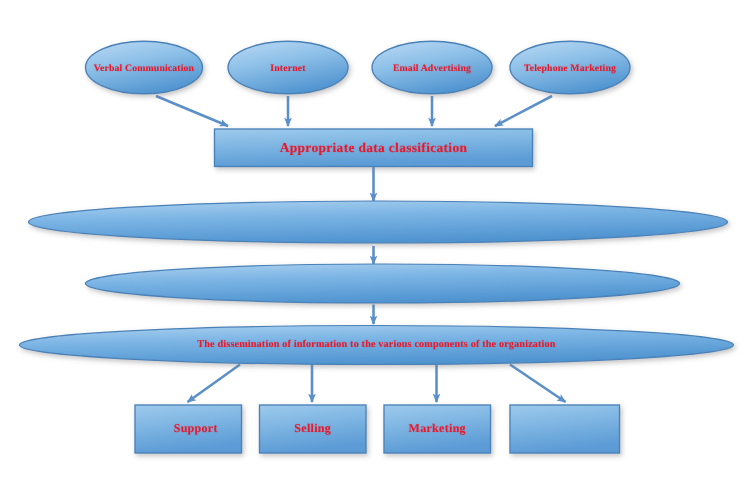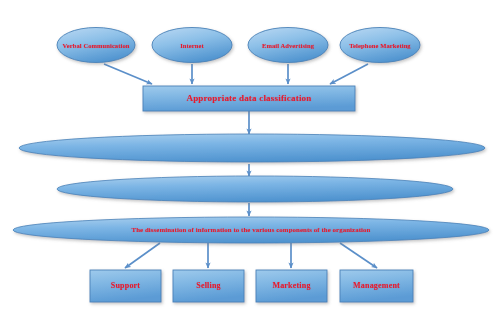--- a/index.html
+++ b/index.html
@@ -125,24 +125,23 @@
 
   <div class="node-label lbl-source" style="left:57px;  top:28px; width:78px;  height:35px;">Verbal Communication</div>
   <div class="node-label lbl-source" style="left:152px; top:28px; width:80px;  height:35px;">Internet</div>
   <div class="node-label lbl-source" style="left:248px; top:28px; width:80px;  height:35px;">Email Advertising</div>
   <div class="node-label lbl-source" style="left:340px; top:28px; width:80px;  height:35px;">Telephone Marketing</div>
 
   <div class="node-label lbl-mainbox" style="left:143px; top:86px; width:212px; height:25px;">Appropriate data classification</div>
 
   <div class="node-label lbl-wide3" style="left:13px;  top:217px; width:476px; height:26px;">The dissemination of information to the various components of the organization</div>
 
-  <div class="node-label lbl-outbox" style="left:90px;  top:270px; width:71px; height:32px;">Support</div>
+  <div class="node-label lbl-outbox" style="left:90px;  top:270px; width:81px; height:32px;">Support</div>
   <div class="node-label lbl-outbox" style="left:173px; top:270px; width:71px; height:32px;">Selling</div>
   <div class="node-label lbl-outbox" style="left:256px; top:270px; width:71px; height:32px;">Marketing</div>
-  <div class="node-label lbl-outbox" style="left:340px; top:270px; width:73px; height:32px;">Management</div>
 
   <div class="hit" style="left:57px;  top:28px;  width:78px;  height:35px;"></div>
   <div class="hit" style="left:152px; top:28px;  width:80px;  height:35px;"></div>
   <div class="hit" style="left:248px; top:28px;  width:80px;  height:35px;"></div>
   <div class="hit" style="left:340px; top:28px;  width:80px;  height:35px;"></div>
 
   <div class="hit" style="left:143px; top:86px;  width:212px; height:25px;"></div>
 
   <div class="hit" style="left:19px;  top:134px; width:466px; height:28px;"></div>
   <div class="hit" style="left:57px;  top:176px; width:396px; height:26px;"></div>

